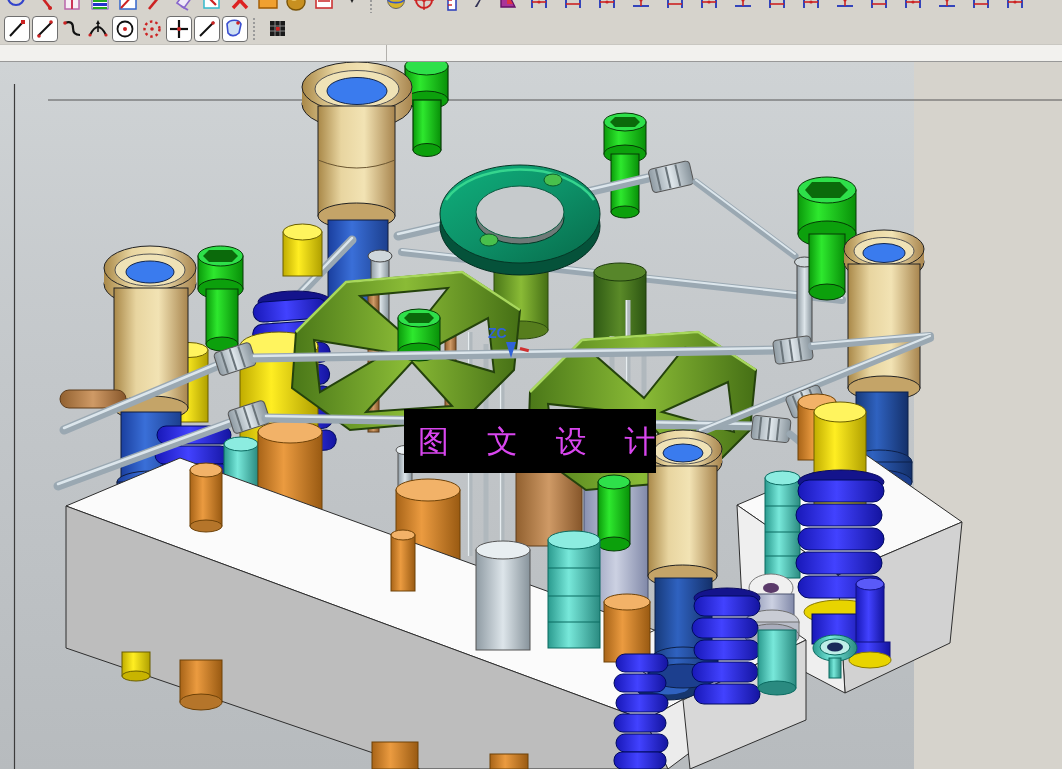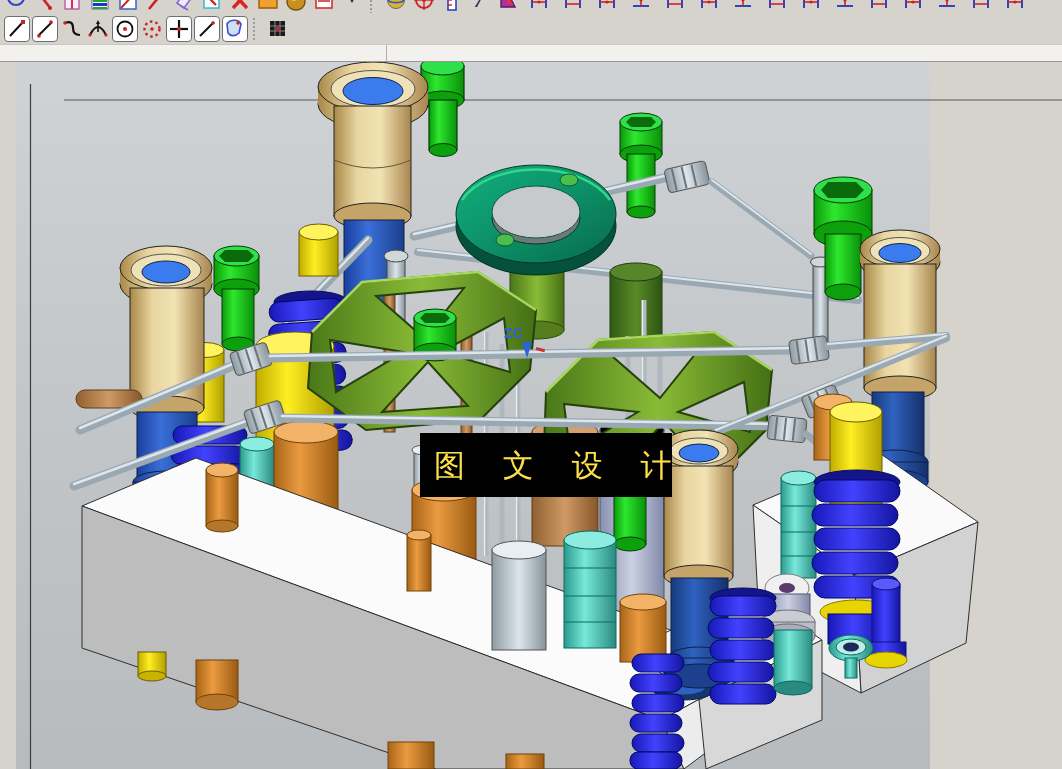--- a/index.html
+++ b/index.html
@@ -10,26 +10,26 @@
   .tb1 .md{margin:-13px 5px 0 5px;}
   
   .tb2{position:absolute;left:0;top:13px;width:100%;height:31px;background:#d6d3cc;display:flex;align-items:center;padding-left:3px;box-sizing:border-box;}
   .tb2 .ic{width:24px;height:24px;margin:0 1px;flex:none;display:flex;align-items:center;justify-content:center;}
   .boxed{background:#fff;border:1px solid #6f6f6f;border-radius:4px;}
   .sep{width:6px;height:22px;border-left:2px dotted #9a9a9a;margin:0 4px;flex:none;}
   
   .strip{position:absolute;left:0;top:44px;width:100%;height:18px;background:#f2f1ee;border-top:1px solid #c9c7c1;border-bottom:1px solid #989898;box-sizing:border-box;}
   .strip .div{position:absolute;left:386px;top:0;width:1px;height:100%;background:#b2b0ac;}
   
-  .vp{position:absolute;left:16px;top:62px;width:914px;height:707px;background:linear-gradient(180deg,#cfd3d5 0%,#c3c7ca 45%,#b7bbbe 100%);}
+  .vp{position:absolute;left:0;top:62px;width:914px;height:707px;background:linear-gradient(180deg,#cfd3d5 0%,#c3c7ca 45%,#b7bbbe 100%);}
   .vp svg{display:block}
   
-  .banner{position:absolute;left:404px;top:347px;width:252px;height:64px;background:#000;color:#fde047;
+  .banner{position:absolute;left:404px;top:347px;width:252px;height:64px;background:#000;color:#d946ef;
     font-family:"DejaVu Serif","Liberation Serif",serif;font-size:31px;line-height:64px;text-align:center;
-    letter-spacing:14px;text-indent:14px;white-space:nowrap;margin-top:24px;}
+    letter-spacing:14px;text-indent:14px;white-space:nowrap;}
 </style>
 </head>
 <body>
 
 <div id="app">
 
   <div class="tb1" id="tb1">
       <span class="ic">
         <svg width="22" height="24" viewBox="0 0 22 24">
           <circle cx="11" cy="9" r="8" fill="none" stroke="#3344cc" stroke-width="2.2"></circle>

